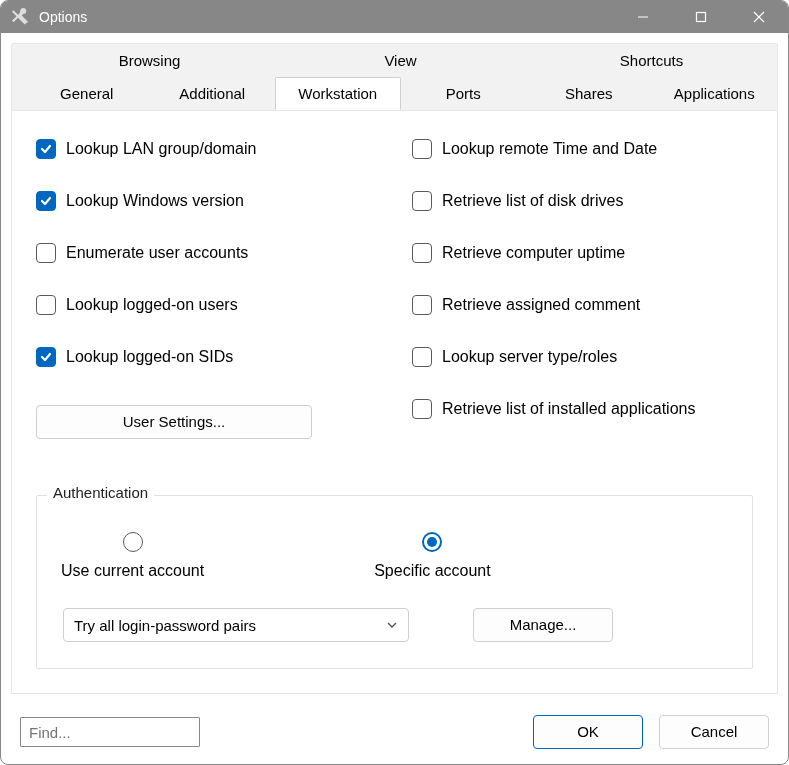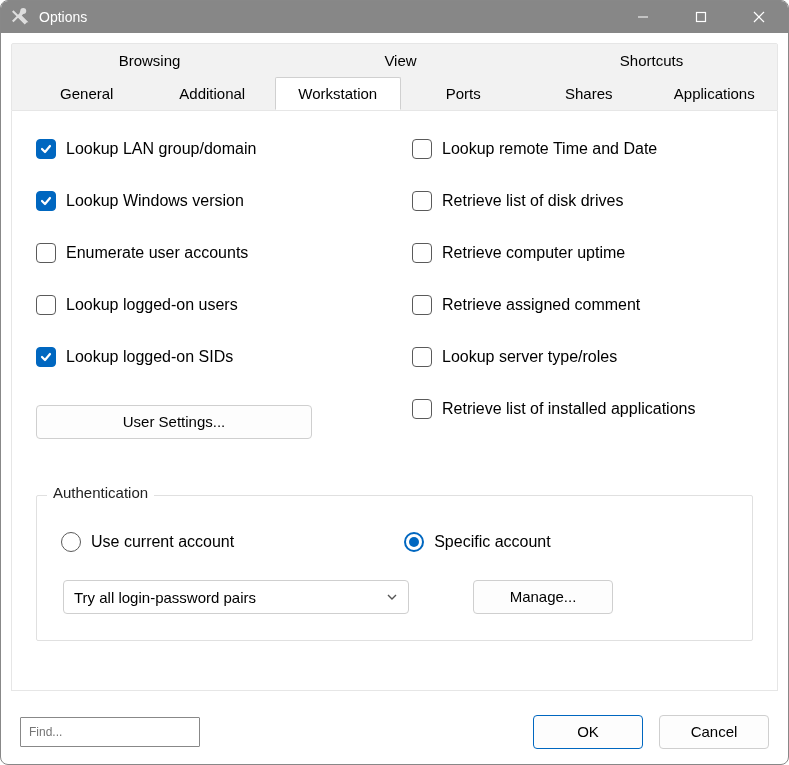--- a/index.html
+++ b/index.html
@@ -21,30 +21,30 @@
   .col { flex:1; display:flex; flex-direction:column; gap: 32px; }
   .chk { display:flex; align-items:center; gap:10px; font-size:16px; color:#000;}
   .box { width:20px; height:20px; border:1.5px solid #5a5a5a; border-radius:4px; background:#fff; display:flex; align-items:center; justify-content:center; flex-shrink:0;}
   .box.checked { background:#0067c0; border-color:#0067c0; }
   .box.checked svg { display:block; }
   .box svg { display:none; }
   .usersettings { margin-top: 6px; width: 276px; height:34px; border:1px solid #cfcfcf; border-radius:4px; background:#fdfdfd; font-size:15px; text-align:center; line-height:32px;}
   .groupbox { margin-top: 56px; border:1px solid #e0e0e0; border-radius:2px; position:relative; padding: 36px 20px 26px 20px;}
   .grouplabel { position:absolute; top:-12px; left:10px; background:#fff; padding:0 6px; font-size:15px; color:#222;}
   .radios { display:flex; gap: 170px; margin-bottom: 28px; padding-left:4px;}
-  .radio { display:flex; align-items:center; gap:10px; font-size:16px;}
+  .radio { display:flex; align-items:center; gap:10px; font-size:16px;flex-direction:column;}
   .rbox { width:20px; height:20px; border:1.5px solid #5a5a5a; border-radius:50%; display:flex; align-items:center; justify-content:center;}
   .rbox.sel { border:2px solid #0067c0;}
   .rbox.sel::after { content:""; width:10px; height:10px; background:#0067c0; border-radius:50%;}
   .authrow { display:flex; gap: 40px; align-items:center;}
   .combo { flex:0 0 346px; height:34px; border:1px solid #cfcfcf; border-radius:4px; display:flex; align-items:center; padding:0 10px; justify-content:space-between; font-size:15px;margin-left:6px;}
   .combo .chev { width:12px; }
   .manage { width:140px; height:34px; border:1px solid #cfcfcf; border-radius:4px; background:#fdfdfd; text-align:center; line-height:32px; font-size:15px; margin-left: 24px;}
   .bottombar { position:absolute; left:0; right:0; bottom:0; padding: 10px 20px 16px 20px; display:flex; align-items:center; gap:16px;}
-  .find { width:180px; height:30px; border:1px solid #888; background:#fff; font-size:12px; padding:2px 8px; color:#777; border-radius:1px; outline:none;}
+  .find { width:180px; height:30px; border:1px solid #888; background:#fff; font-size:15px; padding:2px 8px; color:#777; border-radius:1px; outline:none;}
   .bottombar .spacer { flex:1; }
   .btn { width:110px; height:34px; border:1px solid #cfcfcf; border-radius:4px; background:#fdfdfd; text-align:center; line-height:32px; font-size:15px;}
   .btn.primary { border:1px solid #0067c0; color:#000;}
 </style>
 </head>
 <body>
 
 <div class="titlebar">
   <span class="icon">
     <svg width="18" height="18" viewBox="0 0 24 24">

